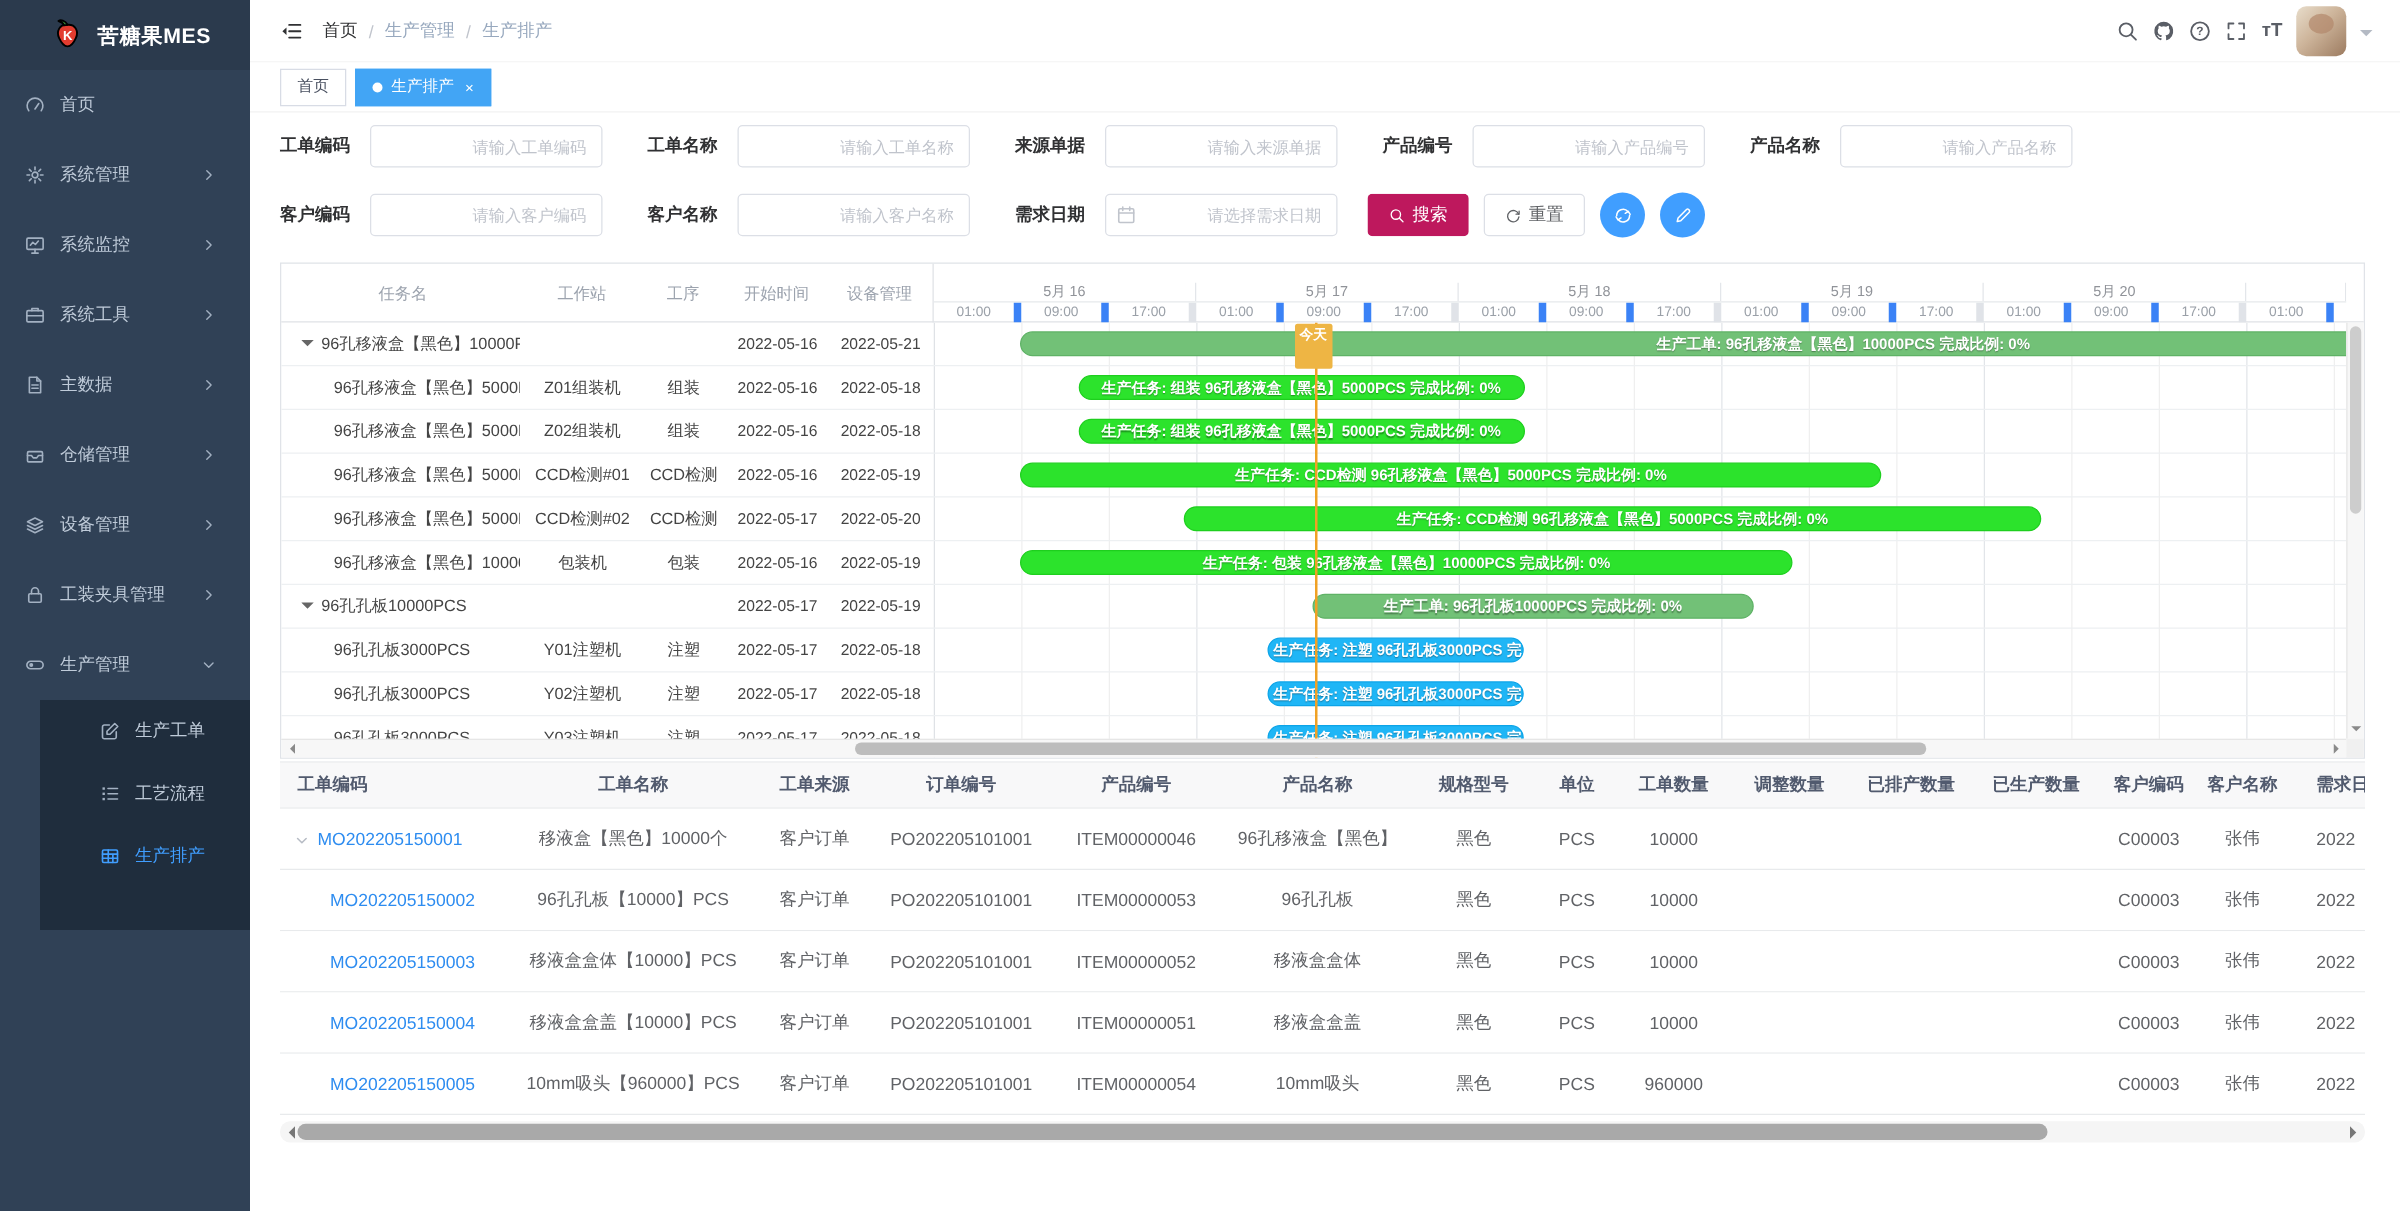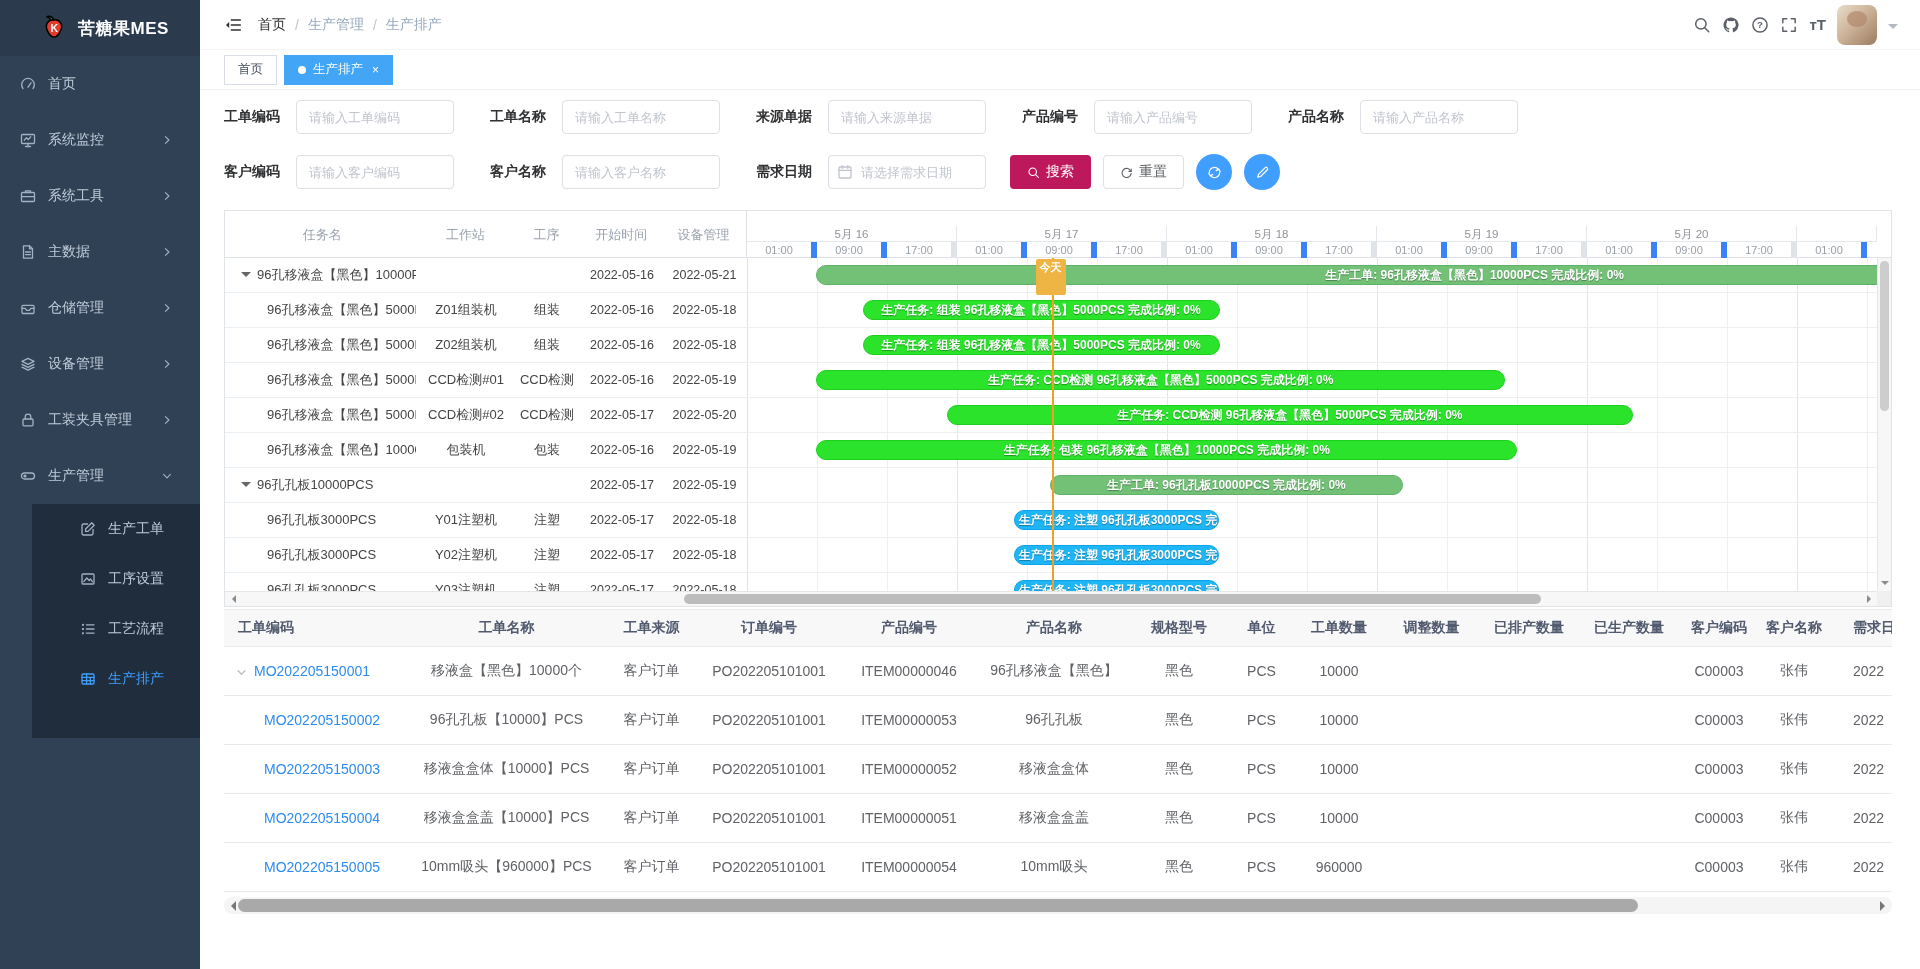--- a/index.html
+++ b/index.html
@@ -46,21 +46,21 @@
   .tab.active { background:#42a5f5; border-color:#42a5f5; color:#fff; }
   .tab-dot { width:8px; height:8px; border-radius:50%; background:#fff; margin-right:7px; }
   .tab-close { margin-left:9px; font-size:12px; line-height:1; }
 
   
   .filter { position:absolute; left:224px; top:100px; right:26px; }
   .f-row { display:flex; align-items:center; margin-bottom:20px; }
   .f-group { display:flex; align-items:center; margin-right:36px; }
   .f-label { width:62px; font-size:14px; font-weight:bold; color:#303133; white-space:nowrap; }
   .f-input { position:relative; margin-left:10px; }
-  .f-input input { width:158px; height:34px; border:1px solid #dcdfe6; border-radius:4px; padding:0 12px; font-size:13px; color:#606266; font-family:inherit; outline:none; }
+  .f-input input { width:186px; height:34px; border:1px solid #dcdfe6; border-radius:4px; padding:0 12px; font-size:13px; color:#606266; font-family:inherit; outline:none;text-align:right; }
   .f-input input::placeholder { color:#c0c4cc; }
   .f-input.with-icon input { padding-left:32px; }
   .f-cal { position:absolute; left:9px; top:9px; color:#c0c4cc; }
   .btn { display:inline-flex; align-items:center; gap:6px; height:34px; padding:0 16px; border-radius:4px; font-size:14px; cursor:pointer; border:1px solid transparent; }
   .btn svg { width:13px; height:13px; }
   .btn-primary { background:#be185d; color:#fff; }
   .btn-plain { background:#fff; border-color:#dcdfe6; color:#606266; }
   .btn-circle { width:36px; height:36px; border-radius:50%; background:#409eff; color:#fff; display:inline-flex; align-items:center; justify-content:center; cursor:pointer; }
   .btn-circle svg { width:15px; height:15px; }
 
@@ -138,20 +138,34 @@
           <svg viewBox="0 0 16 16">
             <path d="M3 12.6A6.3 6.3 0 1 1 13 12.6"></path>
             <path d="M8 11.2 11 6.8"></path>
           </svg>
         </span>
         <span class="snav-label">首页</span>
       </div>
       <div class="snav-item">
         <span class="ic ">
           <svg viewBox="0 0 16 16">
+            <circle cx="8" cy="8" r="2.3"></circle>
+            <path d="M8 1.6v2.1M8 12.3v2.1M1.6 8h2.1M12.3 8h2.1M3.5 3.5l1.5 1.5M11 11l1.5 1.5M12.5 3.5 11 5M5 11l-1.5 1.5"></path>
+          </svg>
+        </span>
+        <span class="snav-label">系统管理</span>
+        <span class="ic snav-chevron">
+          <svg viewBox="0 0 16 16">
+            <path d="M5.5 2.5 11 8l-5.5 5.5" stroke-width="1.8"></path>
+          </svg>
+        </span>
+      </div>
+      <div class="snav-item">
+        <span class="ic ">
+          <svg viewBox="0 0 16 16">
             <rect x="1.5" y="2.5" width="13" height="9" rx="1"></rect>
             <path d="M5.5 14.5h5M8 11.5v3M4.3 8.2l2-2.4 2 1.8 2.4-2.8"></path>
           </svg>
         </span>
         <span class="snav-label">系统监控</span>
         <span class="ic snav-chevron">
           <svg viewBox="0 0 16 16">
             <path d="M5.5 2.5 11 8l-5.5 5.5" stroke-width="1.8"></path>
           </svg>
         </span>
@@ -242,29 +256,20 @@
       </div>
       <div class="submenu">
         <div class="snav-item">
           <span class="ic ">
             <svg viewBox="0 0 16 16">
               <path d="M13 8.5v4A1.5 1.5 0 0 1 11.5 14h-8A1.5 1.5 0 0 1 2 12.5v-8A1.5 1.5 0 0 1 3.5 3h4"></path>
               <path d="M11.8 1.8 14.2 4.2 8 10.4H5.6V8z"></path>
             </svg>
           </span>
           <span class="snav-label">生产工单</span>
-        </div>
-        <div class="snav-item">
-          <span class="ic ">
-            <svg viewBox="0 0 16 16">
-              <rect x="2" y="3" width="12" height="10" rx="1"></rect>
-              <path d="M3.8 10.6 6.8 7l2.4 2.5L10.6 8l1.8 2.6"></path>
-            </svg>
-          </span>
-          <span class="snav-label">工序设置</span>
         </div>
         <div class="snav-item">
           <span class="ic ">
             <svg viewBox="0 0 16 16">
               <path d="M6.4 3.8h7.6M6.4 8h7.6M6.4 12.2h7.6"></path>
               <rect x="2" y="2.9" width="1.9" height="1.9" fill="currentColor" stroke="none"></rect>
               <rect x="2" y="7.1" width="1.9" height="1.9" fill="currentColor" stroke="none"></rect>
               <rect x="2" y="11.3" width="1.9" height="1.9" fill="currentColor" stroke="none"></rect>
             </svg>
           </span>
@@ -524,21 +529,21 @@
         </div>
       </div>
       <div class="g-row">
         <div class="g-cell g-name" style="left: 42px; width: 149px;">
           <span>96孔移液盒【黑色】10000PCS</span>
         </div>
         <div class="g-cell c" style="left: 195px; width: 92px; font-size: 13px;">包装机</div>
         <div class="g-cell c" style="left: 287px; width: 70px; font-size: 13px;">包装</div>
         <div class="g-cell c" style="left: 357px; width: 80px; font-size: 12.5px;">2022-05-16</div>
         <div class="g-cell c" style="left: 437px; width: 85px; font-size: 12.5px;">2022-05-19</div>
-        <div class="g-bar task" style="left: 591.3px; width: 701px;">
+        <div class="g-bar task" style="left: 591.3px; width: 618px;">
           <span>生产任务: 包装 96孔移液盒【黑色】10000PCS 完成比例: 0%</span>
         </div>
       </div>
       <div class="g-row">
         <div class="g-cell g-name" style="left: 16px; width: 175px;">
           <span class="g-caret"></span>
           <span>96孔孔板10000PCS</span>
         </div>
         <div class="g-cell c" style="left: 195px; width: 92px; font-size: 13px;"></div>
         <div class="g-cell c" style="left: 287px; width: 70px; font-size: 13px;"></div>

